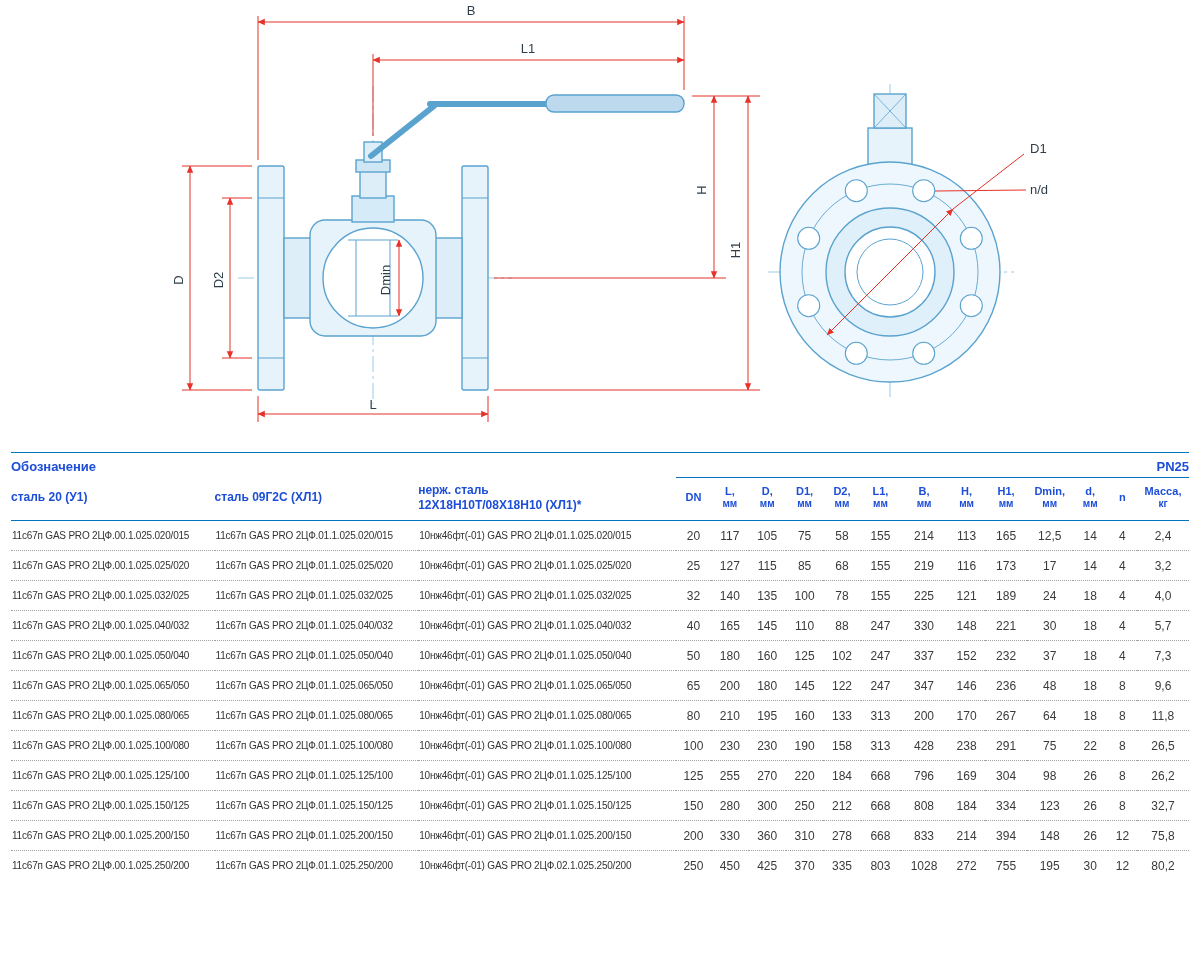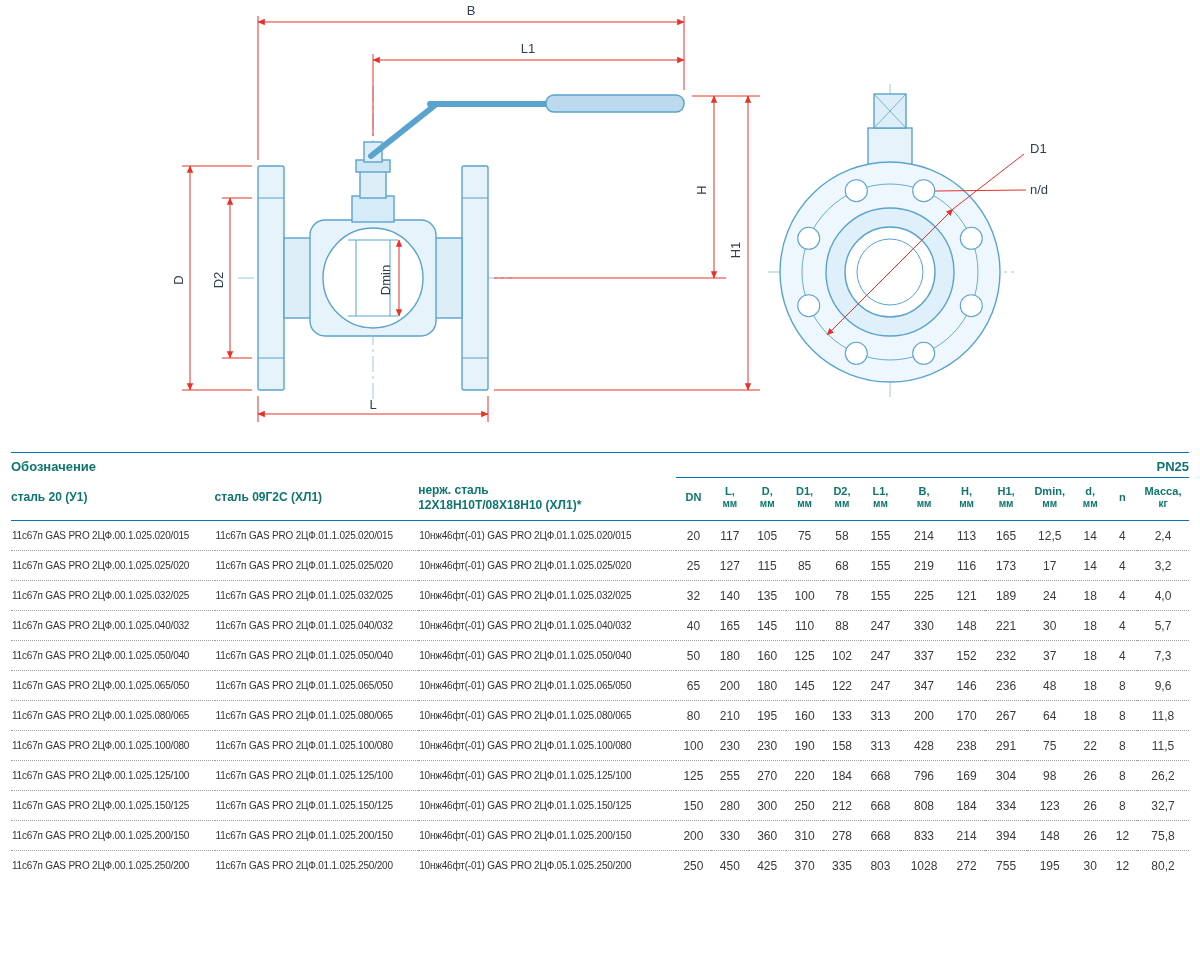--- a/index.html
+++ b/index.html
@@ -24,21 +24,21 @@
     padding: 14px 14px 10px 12px;
   }
 
   
   table.tbl {
     border-collapse: collapse;
     table-layout: fixed;
     width: 1178px;
     margin: 0 11px;
   }
-  thead th { color: #0f766e; vertical-align: middle; }
+  thead th { color: #1d4ed8; vertical-align: middle; }
   tr.r1 th {
     border-top: 1.5px solid #0075bd;
     font-size: 13px; font-weight: bold;
     padding: 6px 0 3px 0;
   }
   th.grp { text-align: left; }
   th.pn  { text-align: right; border-bottom: 1px solid #0075bd; }
   tr.r2 th {
     border-bottom: 1.5px solid #0075bd;
     padding: 5px 0 7px 0;
@@ -403,21 +403,21 @@
       <td class="num">230</td>
       <td class="num">190</td>
       <td class="num">158</td>
       <td class="num">313</td>
       <td class="num">428</td>
       <td class="num">238</td>
       <td class="num">291</td>
       <td class="num">75</td>
       <td class="num">22</td>
       <td class="num">8</td>
-      <td class="num">11,5</td>
+      <td class="num">26,5</td>
     </tr>
         <tr>
       <td class="des">11с67п GAS PRO 2ЦФ.00.1.025.125/100</td>
       <td class="des">11с67п GAS PRO 2ЦФ.01.1.025.125/100</td>
       <td class="des">10нж46фт(-01) GAS PRO 2ЦФ.01.1.025.125/100</td>
       <td class="num">125</td>
       <td class="num">255</td>
       <td class="num">270</td>
       <td class="num">220</td>
       <td class="num">184</td>
@@ -462,21 +462,21 @@
       <td class="num">214</td>
       <td class="num">394</td>
       <td class="num">148</td>
       <td class="num">26</td>
       <td class="num">12</td>
       <td class="num">75,8</td>
     </tr>
         <tr>
       <td class="des">11с67п GAS PRO 2ЦФ.00.1.025.250/200</td>
       <td class="des">11с67п GAS PRO 2ЦФ.01.1.025.250/200</td>
-      <td class="des">10нж46фт(-01) GAS PRO 2ЦФ.05.1.025.250/200</td>
+      <td class="des">10нж46фт(-01) GAS PRO 2ЦФ.02.1.025.250/200</td>
       <td class="num">250</td>
       <td class="num">450</td>
       <td class="num">425</td>
       <td class="num">370</td>
       <td class="num">335</td>
       <td class="num">803</td>
       <td class="num">1028</td>
       <td class="num">272</td>
       <td class="num">755</td>
       <td class="num">195</td>

